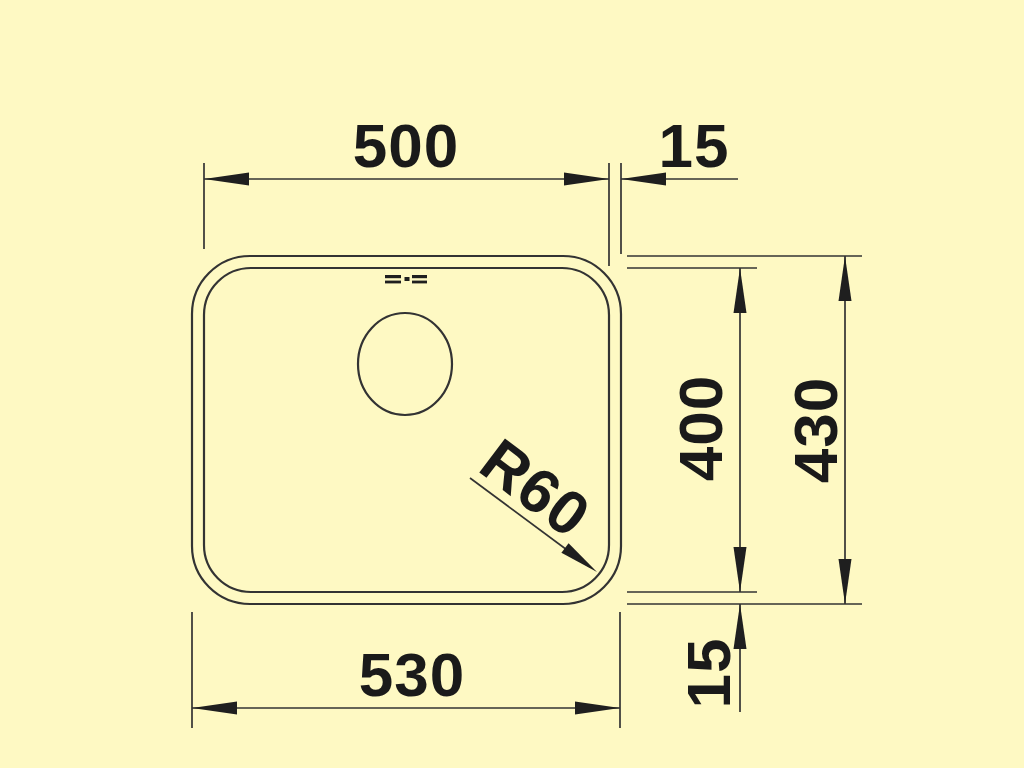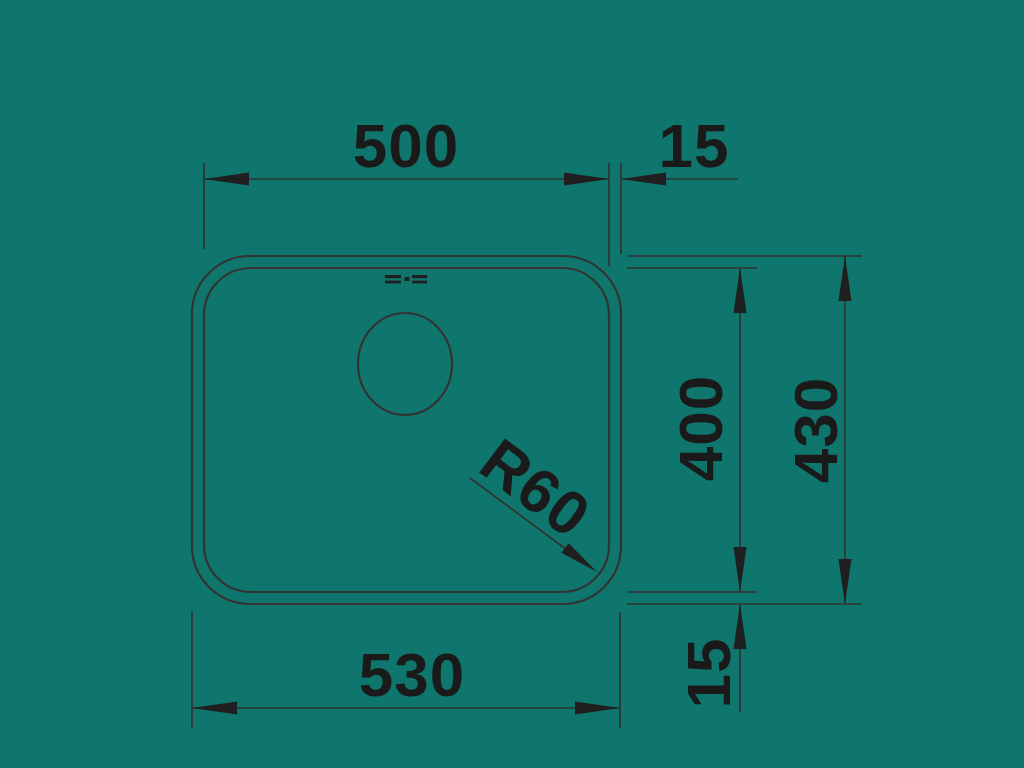--- a/index.html
+++ b/index.html
@@ -4,21 +4,21 @@
 <style>
   html, body {
     margin: 0;
     padding: 0;
     background: #ffffff;
   }
   .canvas {
     position: relative;
     width: 1024px;
     height: 768px;
-    background: #0f766e;
+    background: #fef9c3;
     overflow: hidden;
     font-family: "Liberation Sans", sans-serif;
   }
   svg { display: block; }
   .outline {
     fill: none;
     stroke: #333333;
     stroke-width: 2.2;
   }
   .dimline {

